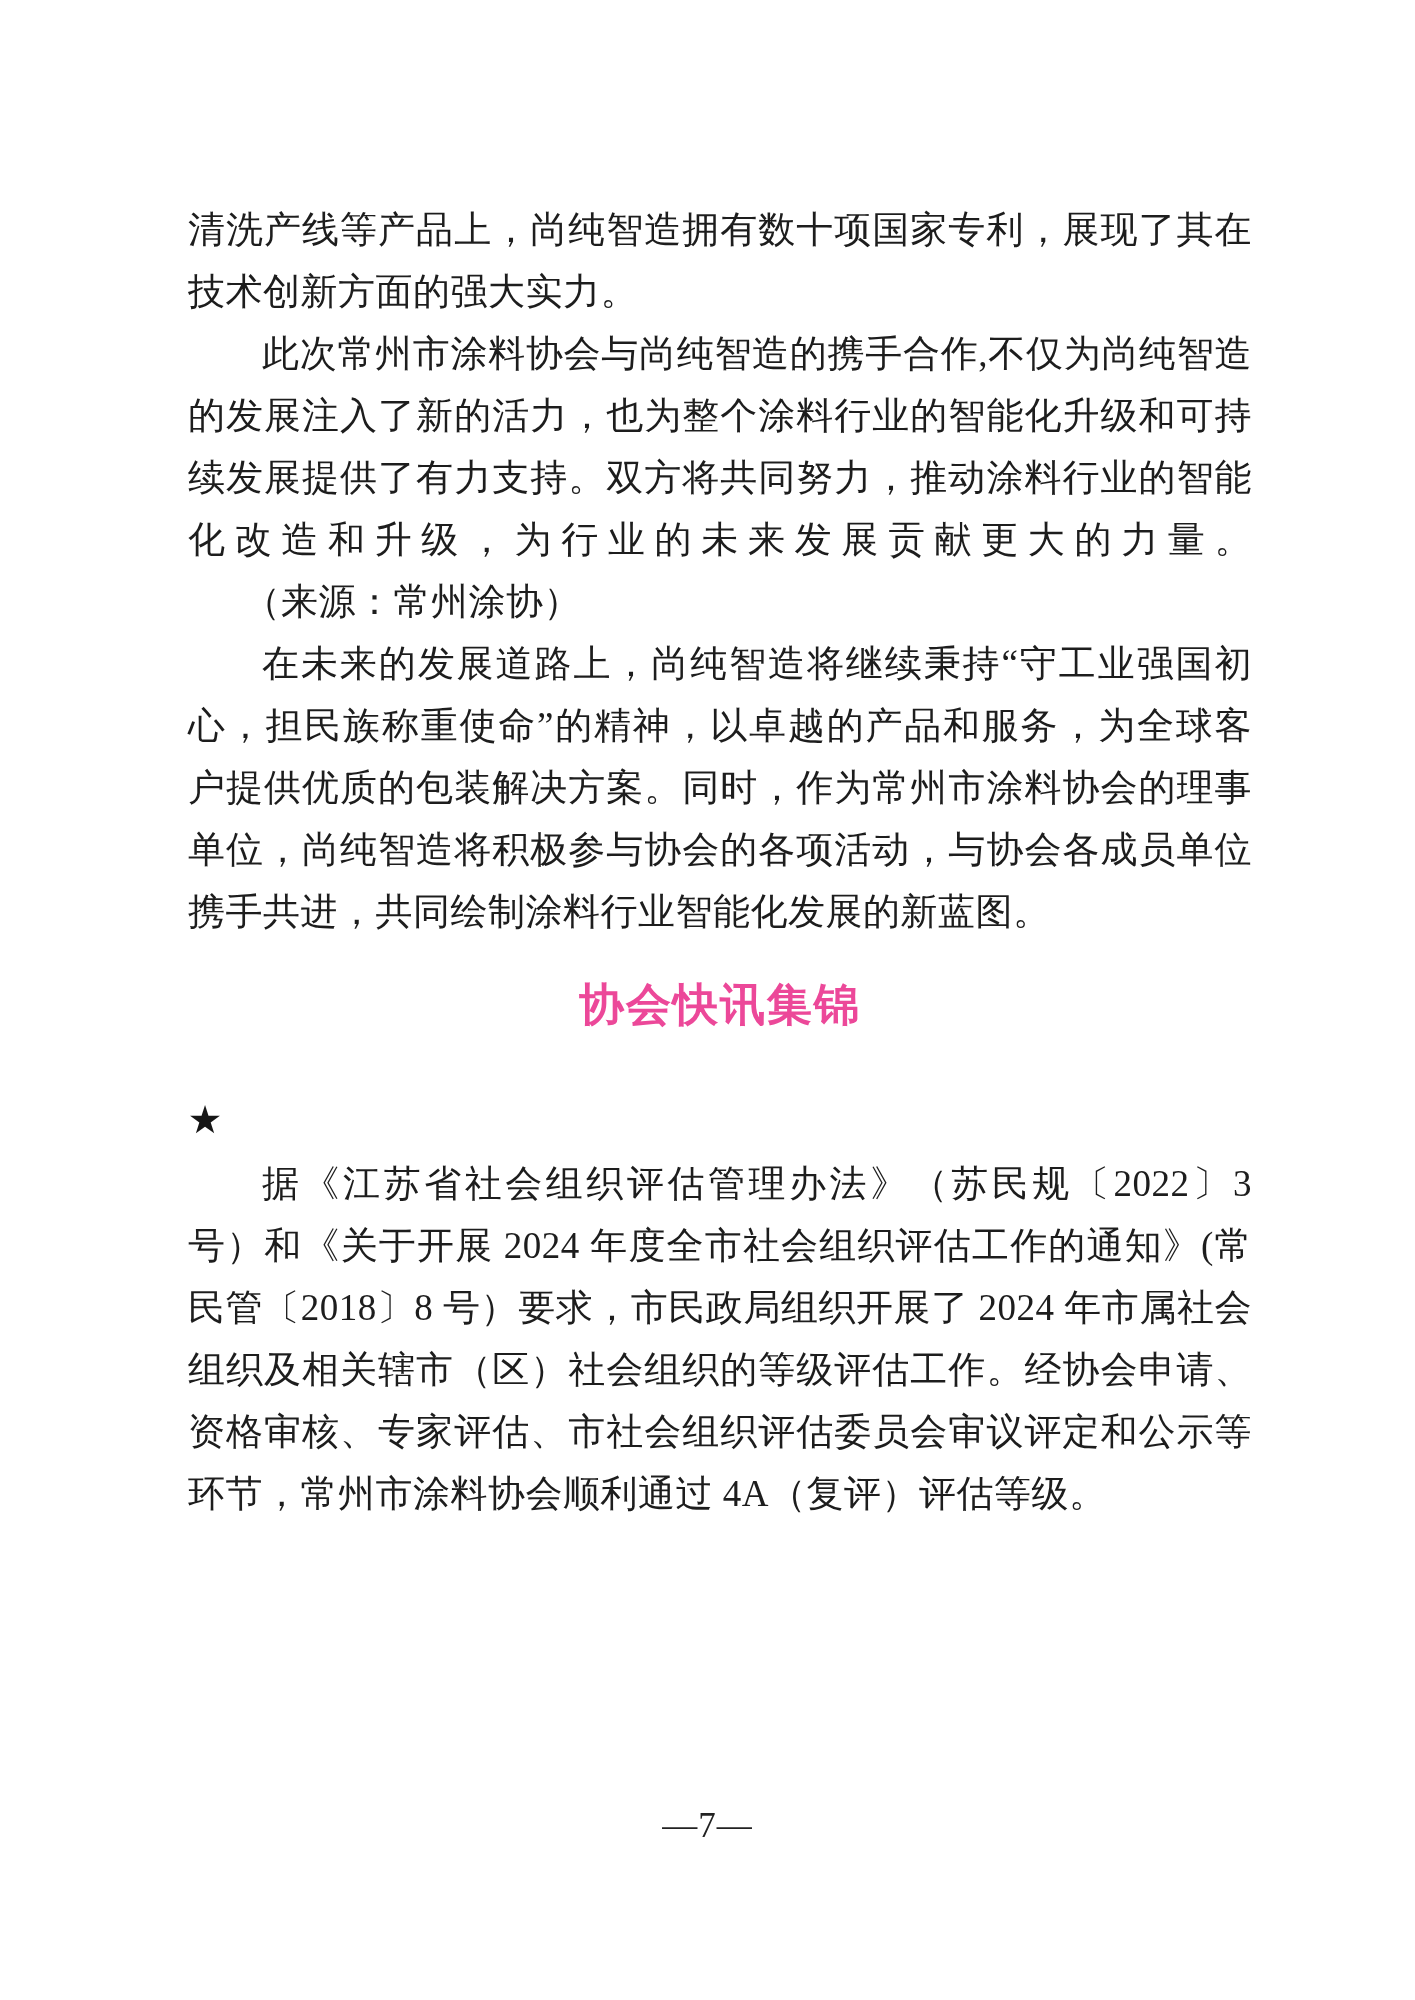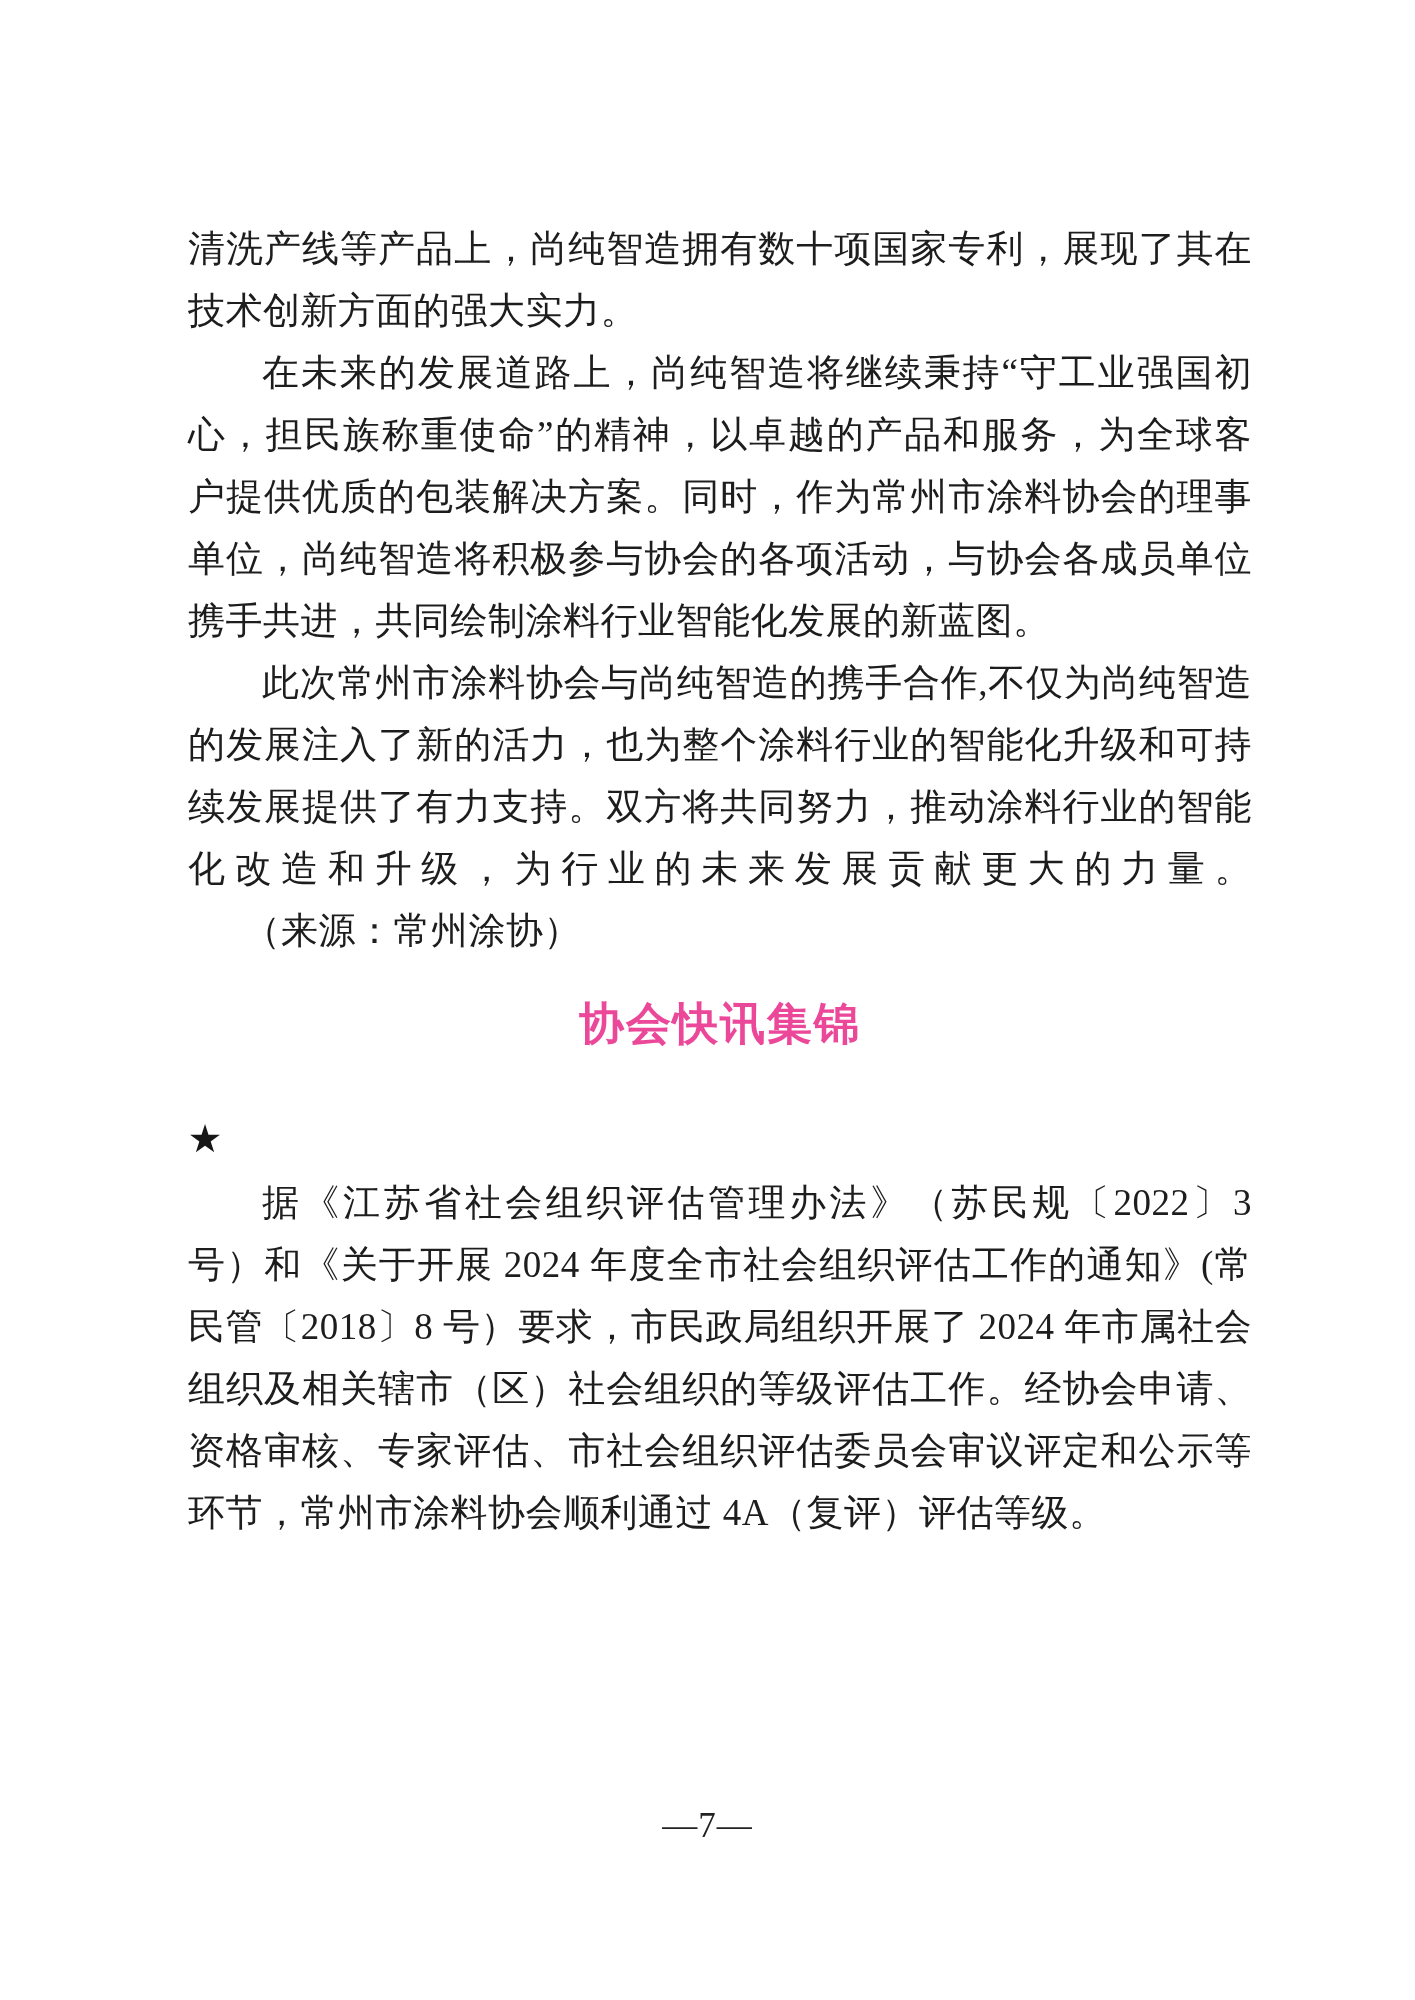--- a/index.html
+++ b/index.html
@@ -17,21 +17,21 @@
   }
   .page {
     position: relative;
     width: 1415px;
     height: 2000px;
     background: #ffffff;
   }
   .content {
     position: absolute;
     left: 188px;
-    top: 218px;
+    top: 199px;
     width: 1064px;
   }
   .para {
     margin: 0;
     font-size: 37px;
     line-height: 62px;
     text-align: justify;
     letter-spacing: 0.5px;
     word-break: break-all;
   }
@@ -79,23 +79,23 @@
 </head>
 <body>
 
 <div class="page">
 
   <div class="content">
 
     <p class="para">清洗产线等产品上，尚纯智造拥有数十项国家专利，展现了其在技术创新方面的强大实力。</p>
 
 
+    <p class="para indent"><span>此次常州市涂料协会与尚纯智造的携手合作,不仅为尚纯智造的发展注入了新的活力，也为整个涂料行业的智能化升级和可持续发展提供了有力支持。双方将共同努力，推动涂料行业的智能化改造和升级，为行业的未来发展贡献更大的力量。</span><span class="source">（来源：常州涂协）</span></p>
+
     <p class="para indent">在未来的发展道路上，尚纯智造将继续秉持“守工业强国初心，担民族称重使命”的精神，以卓越的产品和服务，为全球客户提供优质的包装解决方案。同时，作为常州市涂料协会的理事单位，尚纯智造将积极参与协会的各项活动，与协会各成员单位携手共进，共同绘制涂料行业智能化发展的新蓝图。</p>
-
-    <p class="para indent"><span>此次常州市涂料协会与尚纯智造的携手合作,不仅为尚纯智造的发展注入了新的活力，也为整个涂料行业的智能化升级和可持续发展提供了有力支持。双方将共同努力，推动涂料行业的智能化改造和升级，为行业的未来发展贡献更大的力量。</span><span class="source">（来源：常州涂协）</span></p>
 
     <h2 class="section-heading">协会快讯集锦</h2>
 
     <div class="news-title">
       <span class="star">★</span>
     </div>
 
     <p class="para indent">据《江苏省社会组织评估管理办法》（苏民规〔2022〕3 号）和《关于开展 2024 年度全市社会组织评估工作的通知》(常民管〔2018〕8 号）要求，市民政局组织开展了 2024 年市属社会组织及相关辖市（区）社会组织的等级评估工作。经协会申请、资格审核、专家评估、市社会组织评估委员会审议评定和公示等环节，常州市涂料协会顺利通过 4A（复评）评估等级。</p>
 
   </div>

